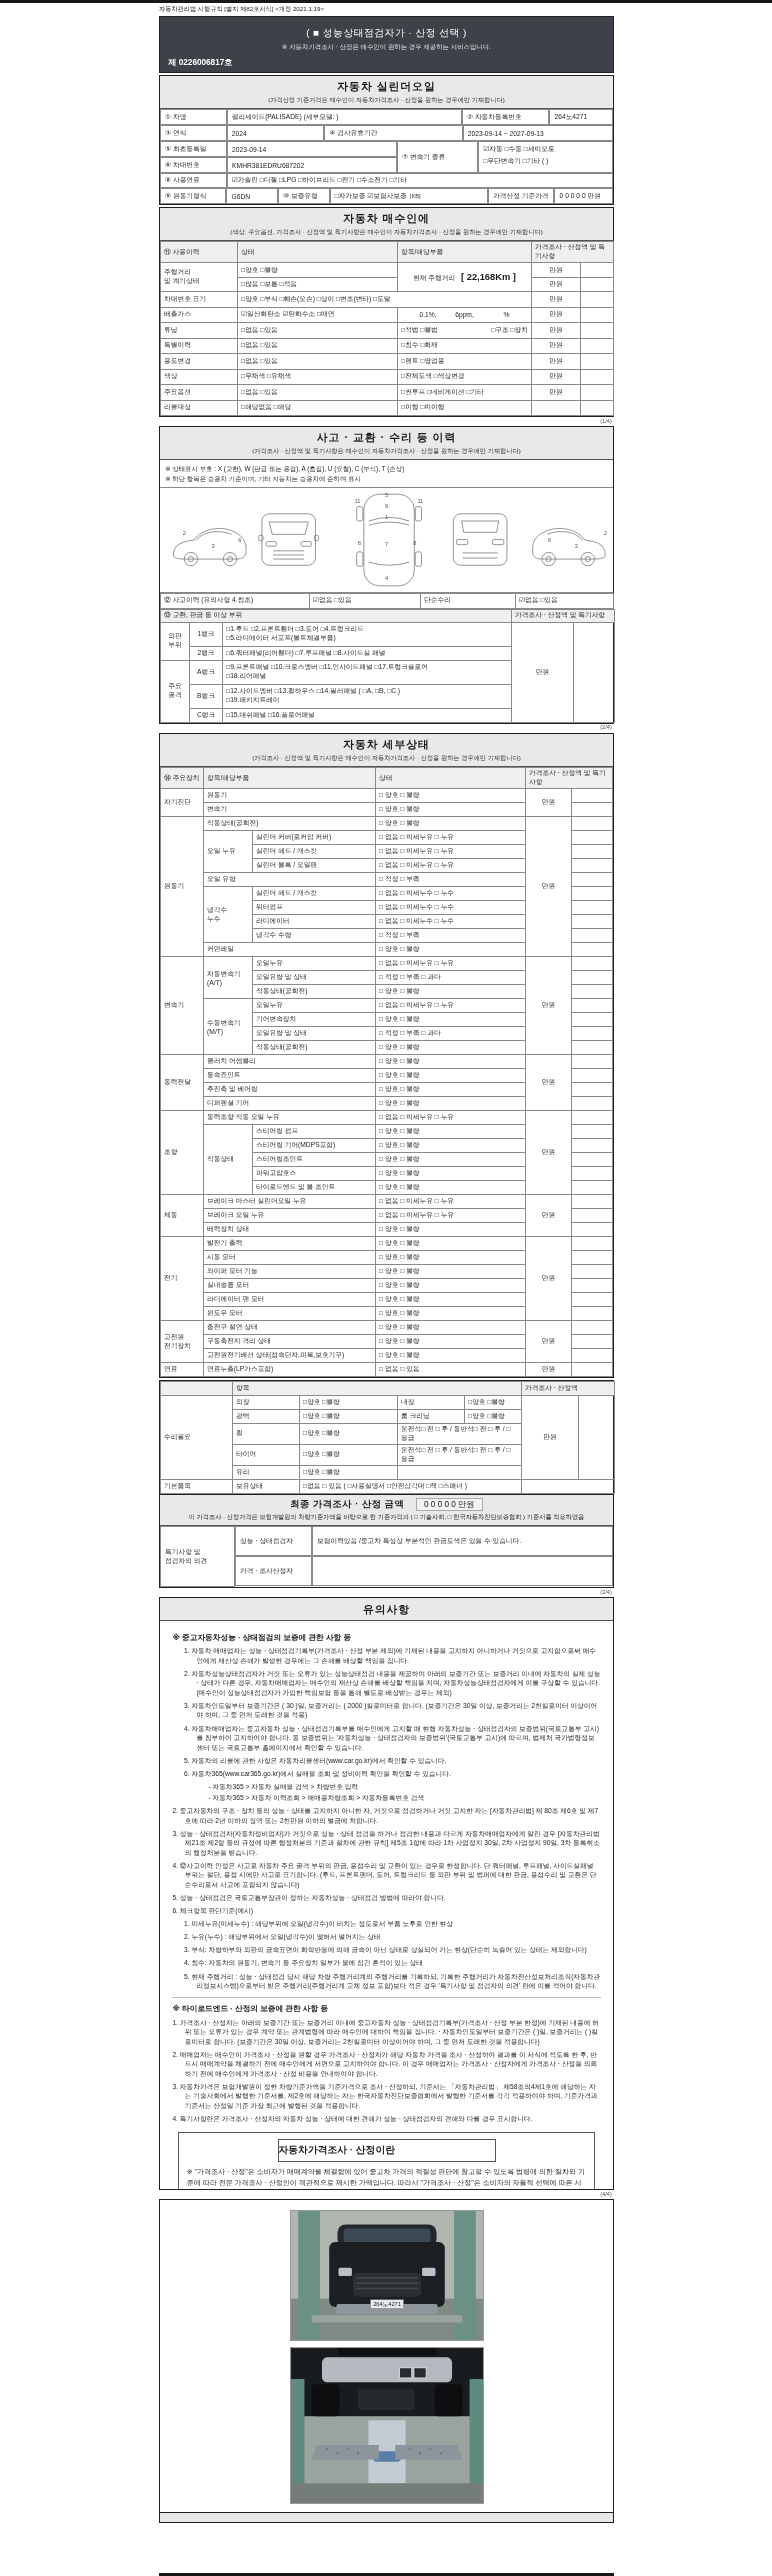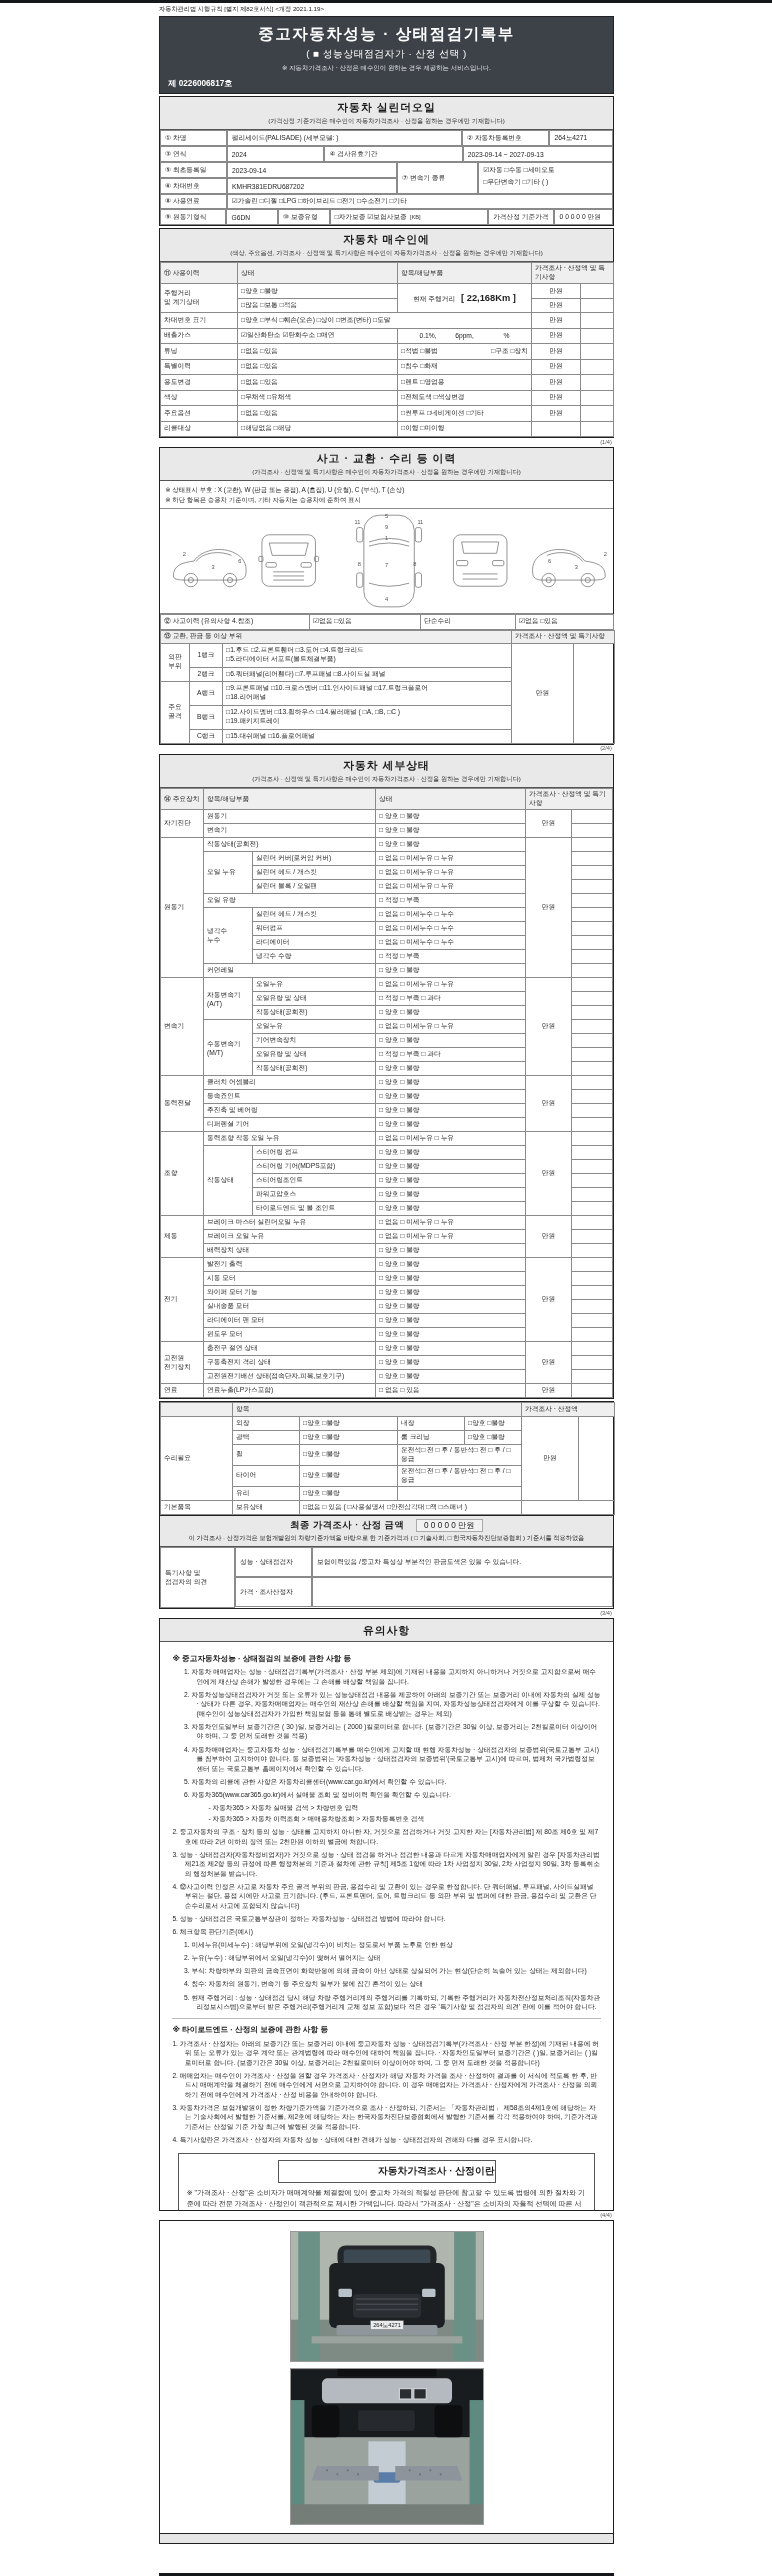--- a/index.html
+++ b/index.html
@@ -27,38 +27,37 @@
   .fcell{border:0.5px solid #8a8a8a;font-size:6.7px;padding:2.6px 4.1px;display:flex;align-items:center;box-sizing:border-box;}
   .mileage-val{font-size:9.3px;font-weight:bold;margin-left:4.1px;}
   .price{text-align:center;color:#222;}
   .notices-body{padding:3.1px 12.4px 2.1px;height:563px;overflow:hidden;}
   .nitem{font-size:6.7px;line-height:1.42;margin:3.6px 0;padding-left:24px;text-indent:-12.4px;}
   .nitem.outer{padding-left:12.4px;}
   .nsub{font-size:6.7px;line-height:1.42;margin:1.5px 0 1.5px 36px;}
   .nsec{font-size:7.7px;font-weight:bold;margin:6.2px 0 2.1px;border-top:0.5px solid #bbb;padding-top:6.2px;}
   .nsec.first{border-top:none;padding-top:2.1px;}
   .defbox{border:1px solid #555;margin:8.2px 5.2px 5.2px;padding:5.2px 8.2px 6.2px;}
-  .defbox .dtitle{border:0.8px solid #555;width:216px;margin:1px auto 5.2px;text-align:right;font-size:9.8px;font-weight:bold;padding:4.1px 0;}
+  .defbox .dtitle{border:0.8px solid #555;width:216px;margin:1px auto 5.2px;text-align:left;font-size:9.8px;font-weight:bold;padding:4.1px 0;}
   .defbox .dbody{font-size:7px;line-height:1.5;}
   .photo-wrap{text-align:center;padding:4.1px 0 7.2px;}
   .photo-frame{display:inline-block;border:0.5px solid #999;line-height:0;margin-top:5.2px;}
   .signband{background:#e6e6e6;border:1px solid #1f1f1f;border-top:none;padding:4.1px 9.3px 5.2px;}
   svg text{font-family:"Liberation Sans","DejaVu Sans",sans-serif;}
 </style>
 </head>
 <body>
 
 <div class="topbar"></div>
 
 <div class="doc">
 
   <div class="formref">자동차관리법 시행규칙 [별지 제82호서식] &lt;개정 2021.1.19&gt;</div>
 
   <div class="hdrbox">
-    <div class="t1">중고자동차성능 · 상태점검기록부</div>
     <div class="t2">( ■ 성능상태점검자가 · 산정 선택 )</div>
     <div class="t3">※ 자동차가격조사 · 산정은 매수인이 원하는 경우 제공하는 서비스입니다.</div>
     <div class="docno">제 0226006817호</div>
   </div>
 
   <div class="sec">
     <div class="band">
       <div class="bt">자동차 실린더오일</div>
       <div class="bs">(가격산정 기준가격은 매수인이 자동차가격조사 · 산정을 원하는 경우에만 기재합니다)</div>
     </div>

